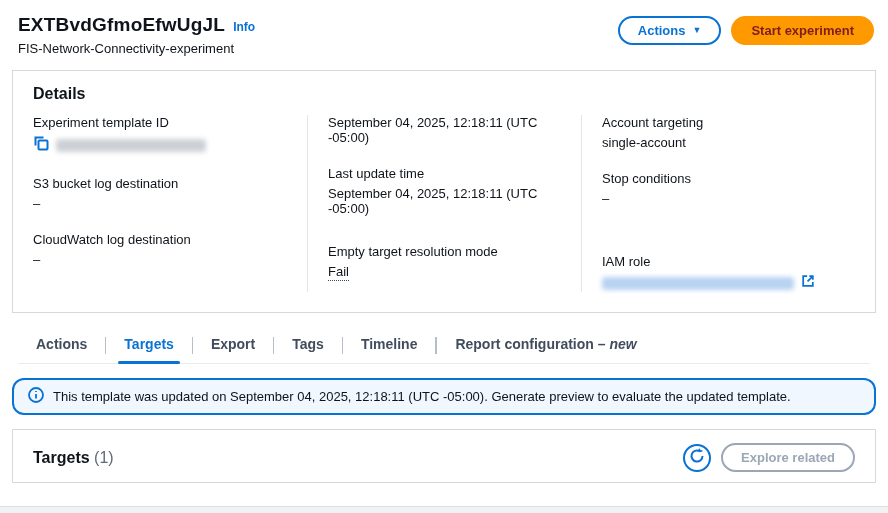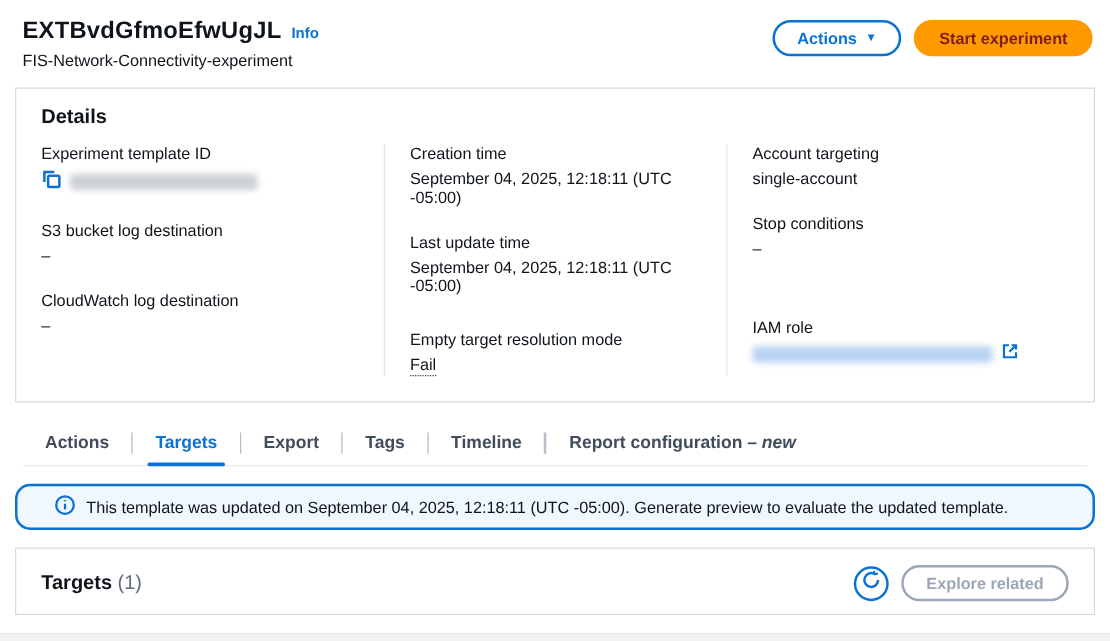--- a/index.html
+++ b/index.html
@@ -41,21 +41,21 @@
   
   .tabs { display:flex; align-items:center; margin:14px 18px 0; border-bottom:1px solid #e9ebed; }
   .tab { position:relative; font-size:14px; font-weight:700; color:#414d5c; padding:9px 18px 11px; cursor:pointer; white-space:nowrap; }
   .tab-sep { width:1px; height:17px; background:#b6bec9; }
   .tab.active { color:#0972d3; }
   .tab.active::after { content:""; position:absolute; left:12px; right:12px; bottom:-1px; height:3px; background:#0972d3; border-radius:2px; }
   .tab em { font-style:italic; }
 
   
   .alert { margin:14px 12px 0; border:2px solid #0972d3; border-radius:12px; background:#f0f7ff;
-    display:flex; align-items:center; gap:9px; padding:7px 30px; font-size:13px; }
+    display:flex; align-items:center; gap:9px; padding:7px 14px; font-size:13px; }
   .alert svg { flex:0 0 auto; }
 
   
   .targets-panel { padding:13px 20px 10px; margin-bottom:4px; }
   .tp-header { display:flex; justify-content:space-between; align-items:center; }
   .tp-title { font-size:16px; font-weight:700; }
   .tp-counter { font-weight:400; color:#5f6b7a; }
   .tp-actions { display:flex; align-items:center; gap:10px; }
   .icon-btn-round { width:28px; height:28px; border:2px solid #0972d3; border-radius:50%; background:#fff;
     display:flex; align-items:center; justify-content:center; cursor:pointer; }
@@ -105,21 +105,20 @@
         <div class="field-value">–</div>
       </div>
       <div class="field">
         <div class="field-label">CloudWatch log destination</div>
         <div class="field-value">–</div>
       </div>
     </div>
 
     <div class="details-col">
       <div class="field">
-        <div class="field-label">Creation time</div>
         <div class="field-value">September 04, 2025, 12:18:11 (UTC -05:00)</div>
       </div>
       <div class="field" style="margin-bottom:28px;">
         <div class="field-label">Last update time</div>
         <div class="field-value">September 04, 2025, 12:18:11 (UTC -05:00)</div>
       </div>
       <div class="field">
         <div class="field-label">Empty target resolution mode</div>
         <div class="field-value"><span class="dotted-trigger">Fail</span></div>
       </div>

